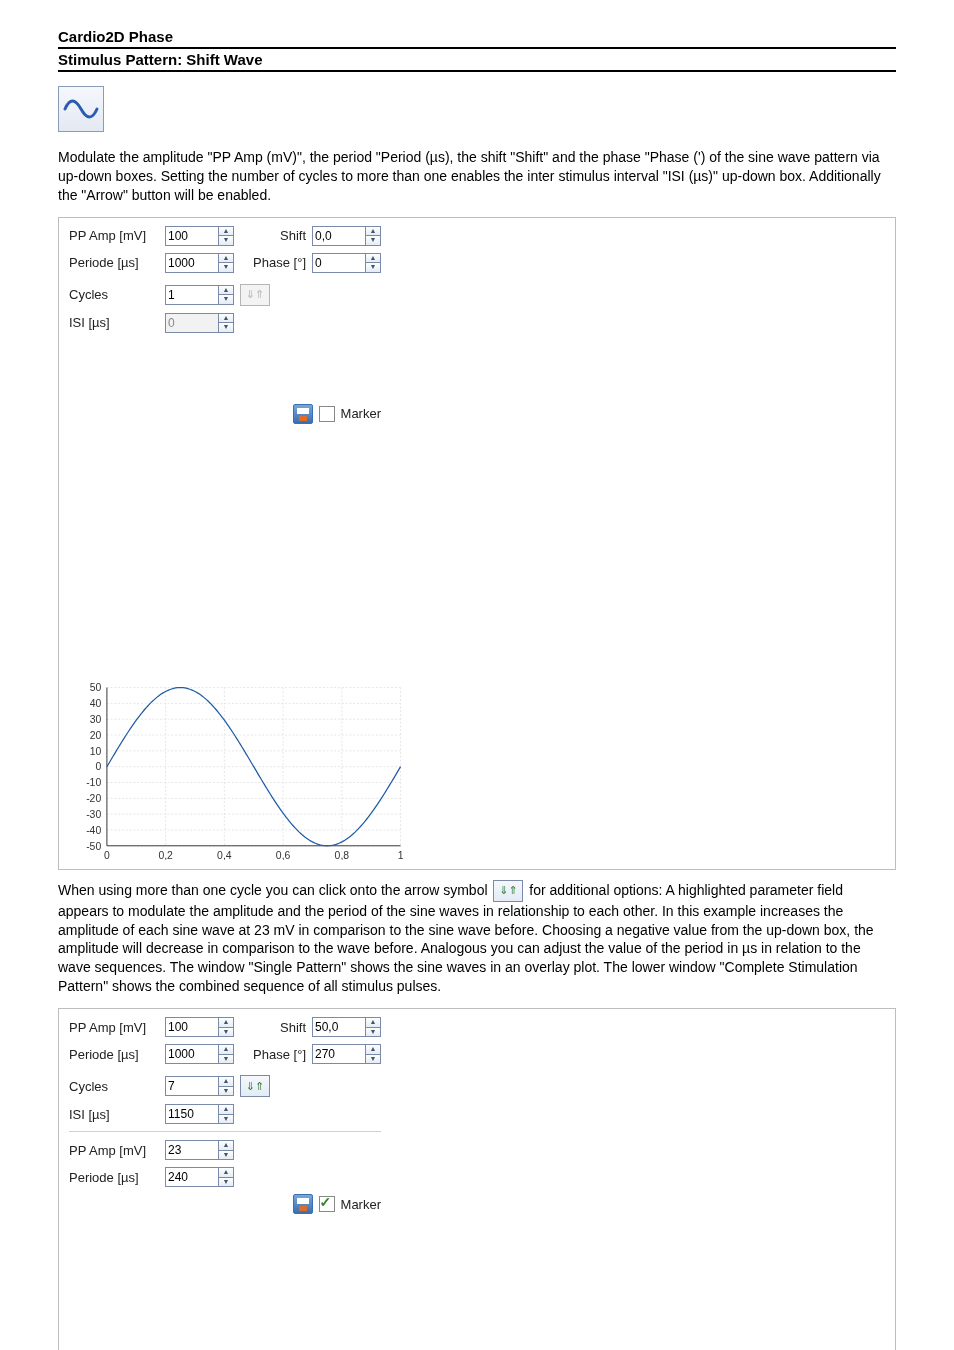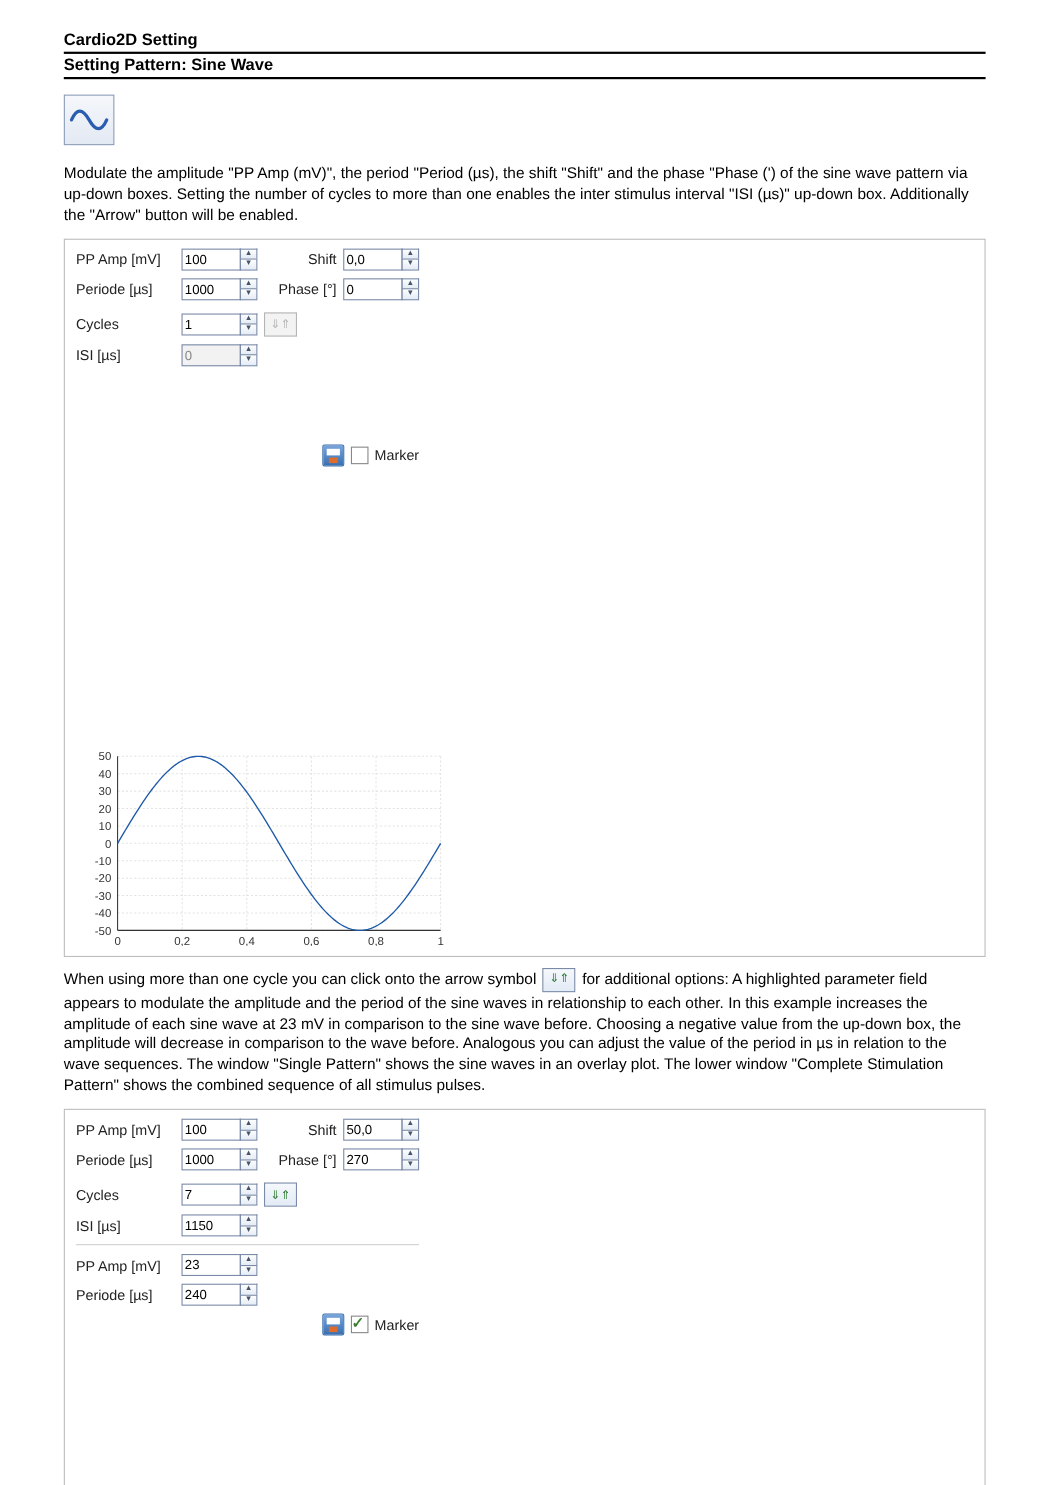--- a/index.html
+++ b/index.html
@@ -196,22 +196,22 @@
     border-top: 2px solid #000;
     margin-top: 240px;
     padding-top: 4px;
     font-size: 18px;
   }
 </style>
 </head>
 <body>
 
 <div class="page">
-  <div class="header-title">Cardio2D Setting</div>
-  <div class="section-title">Setting Pattern: Sine Wave</div>
+  <div class="header-title">Cardio2D Phase</div>
+  <div class="section-title">Stimulus Pattern: Shift Wave</div>
 
   <div class="icon-box">
     <svg width="36" height="28" viewBox="0 0 36 28">
       <path d="M2 14 Q 9 -2 18 14 T 34 14" stroke="#2a5db0" stroke-width="3" fill="none" stroke-linecap="round"></path>
     </svg>
   </div>
 
   <div class="para">Modulate the amplitude "PP Amp (mV)", the period "Period (µs), the shift "Shift" and the phase "Phase (') of the sine wave pattern via up-down boxes. Setting the number of cycles to more than one enables the inter stimulus interval "ISI (µs)" up-down box. Additionally the "Arrow" button will be enabled.</div>
 
   <div class="panel">

